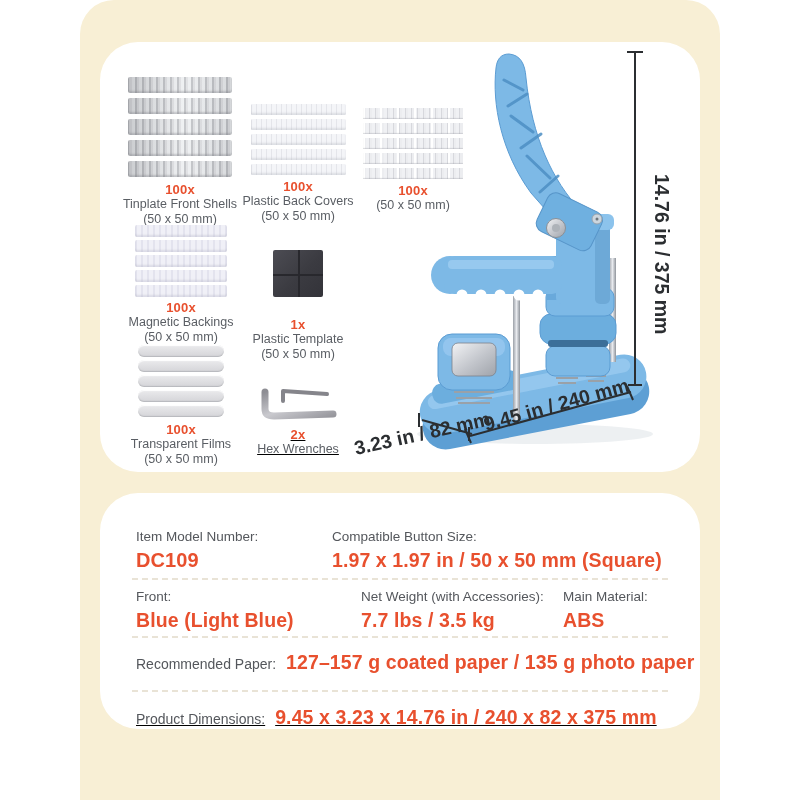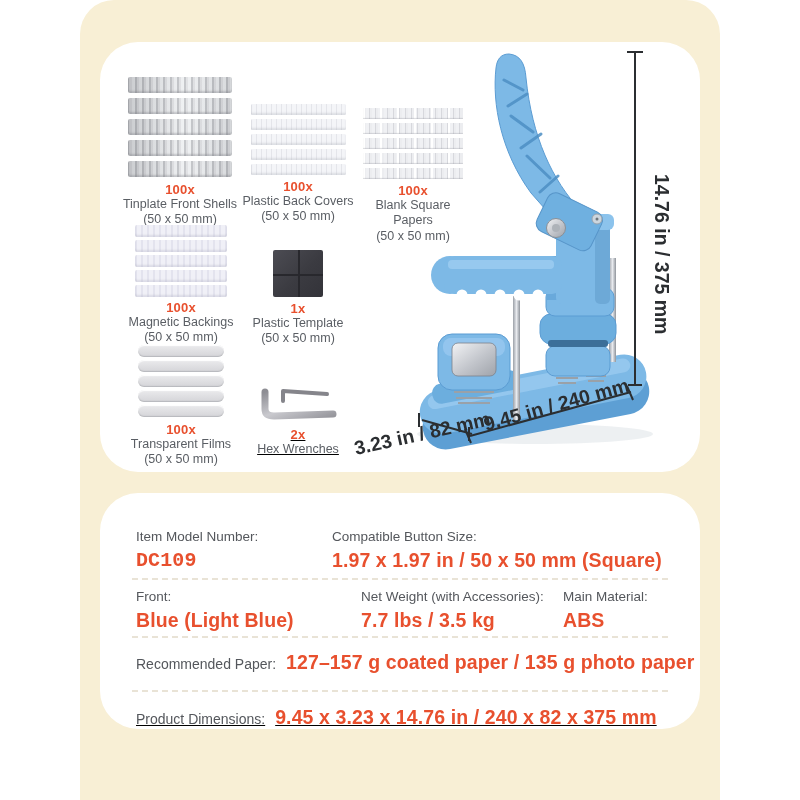--- a/index.html
+++ b/index.html
@@ -86,40 +86,39 @@
 
     <div class="kit-item" style="left:254px; top:66px; width:118px;">
       <div class="thumb strips-paper">
         <div class="s"></div>
           <div class="s"></div>
           <div class="s"></div>
           <div class="s"></div>
           <div class="s"></div>
       </div>
       <div class="cnt">100x</div>
-      <div class="nm">Blank Square Papers</div>
       <div class="sz">(50 x 50 mm)</div>
     </div>
 
     <div class="kit-item" style="left:22px; top:183px; width:118px;">
       <div class="thumb strips-mag">
         <div class="s"></div>
           <div class="s"></div>
           <div class="s"></div>
           <div class="s"></div>
           <div class="s"></div>
       </div>
       <div class="cnt" style="margin-top:3px;">100x</div>
       <div class="nm">Magnetic Backings</div>
       <div class="sz">(50 x 50 mm)</div>
     </div>
 
     <div class="kit-item" style="left:142px; top:208px; width:112px;">
       <div class="thumb template-sq"></div>
-      <div class="cnt" style="margin-top:4px;">1x</div>
+      <div class="cnt" style="margin-top:20px;">1x</div>
       <div class="nm">Plastic Template</div>
       <div class="sz">(50 x 50 mm)</div>
     </div>
 
     <div class="kit-item" style="left:22px; top:303px; width:118px;">
       <div class="thumb strips-film">
         <div class="s"></div>
           <div class="s"></div>
           <div class="s"></div>
           <div class="s"></div>
@@ -229,21 +228,21 @@
         <text transform="translate(136,389) rotate(-15.5)">9.45 in / 240 mm</text>
         <text transform="translate(6,413) rotate(-12.5)">3.23 in / 82 mm</text>
       </g>
     </svg>
   </div>
 
   <div class="card bottom">
 
     <div class="spec-pair" style="left:36px; top:36px;">
       <div class="spec-label">Item Model Number:</div>
-      <div class="spec-value" style="font-size:20px;font-family:Liberation Mono, monospace;">DC109</div>
+      <div class="spec-value" style="font-size:20px;">DC109</div>
     </div>
     <div class="spec-pair" style="left:232px; top:36px;">
       <div class="spec-label">Compatible Button Size:</div>
       <div class="spec-value">1.97 x 1.97 in / 50 x 50 mm (Square)</div>
     </div>
 
     <div class="divider" style="top:85px;"></div>
 
     <div class="spec-pair" style="left:36px; top:96px;">
       <div class="spec-label">Front:</div>

